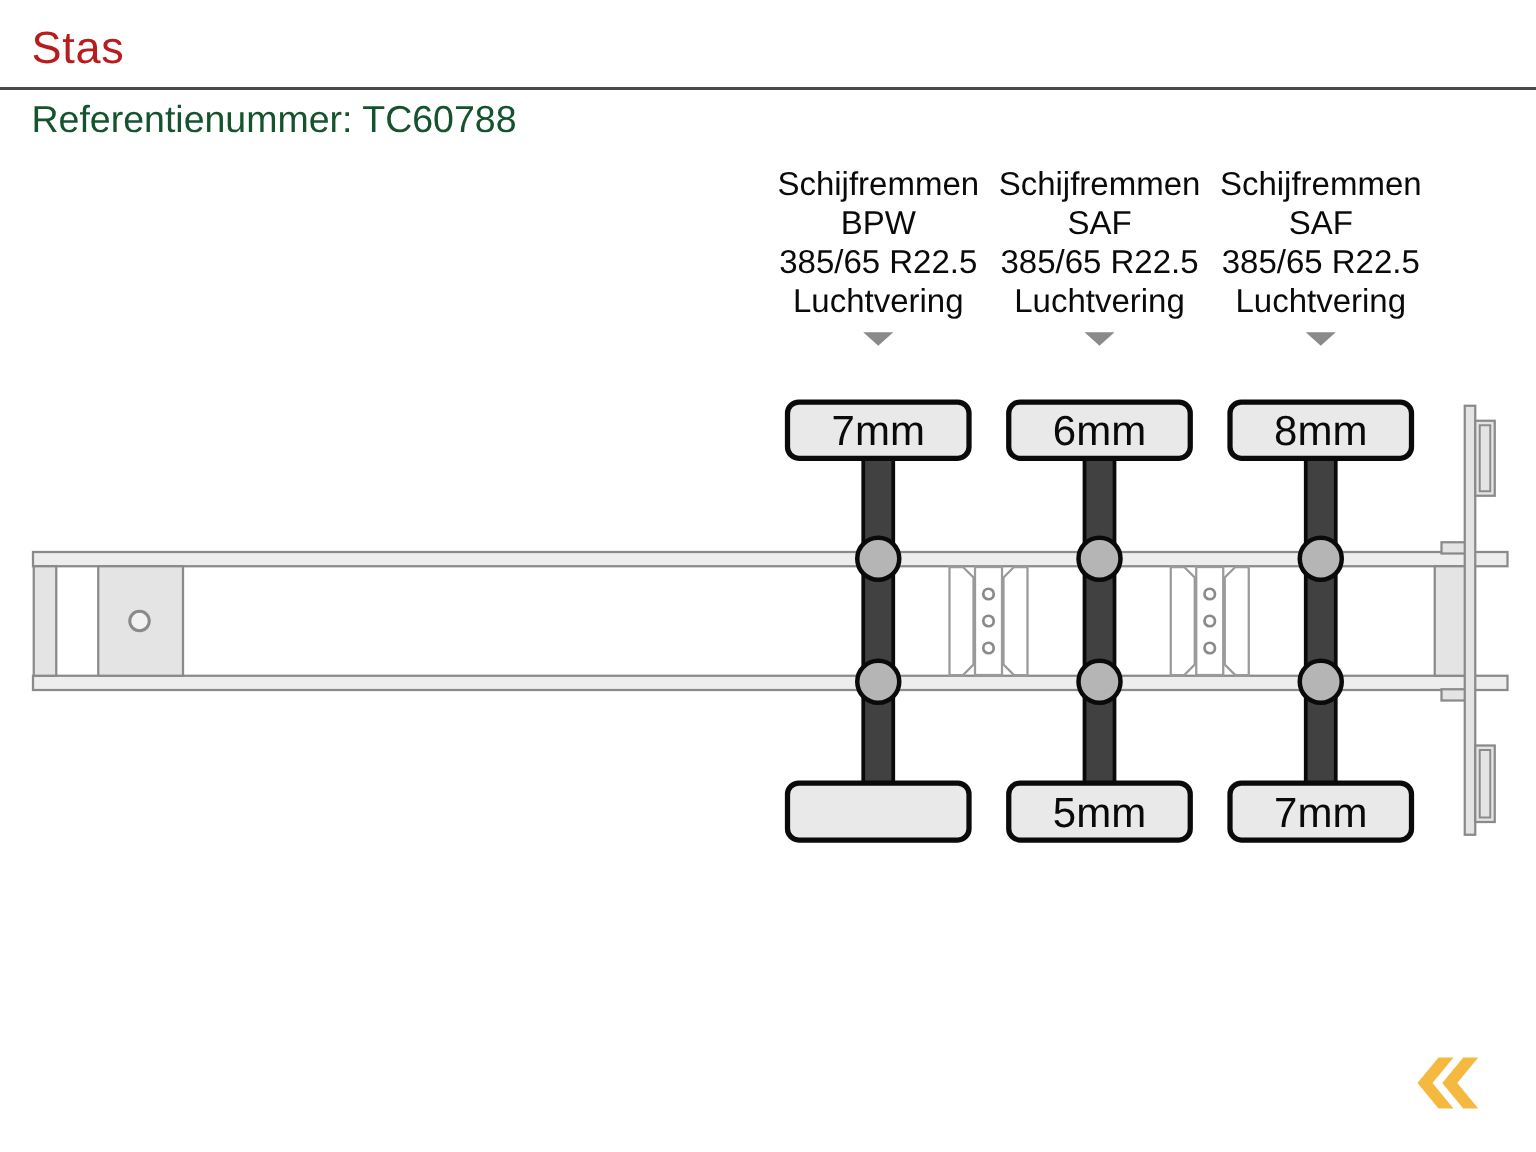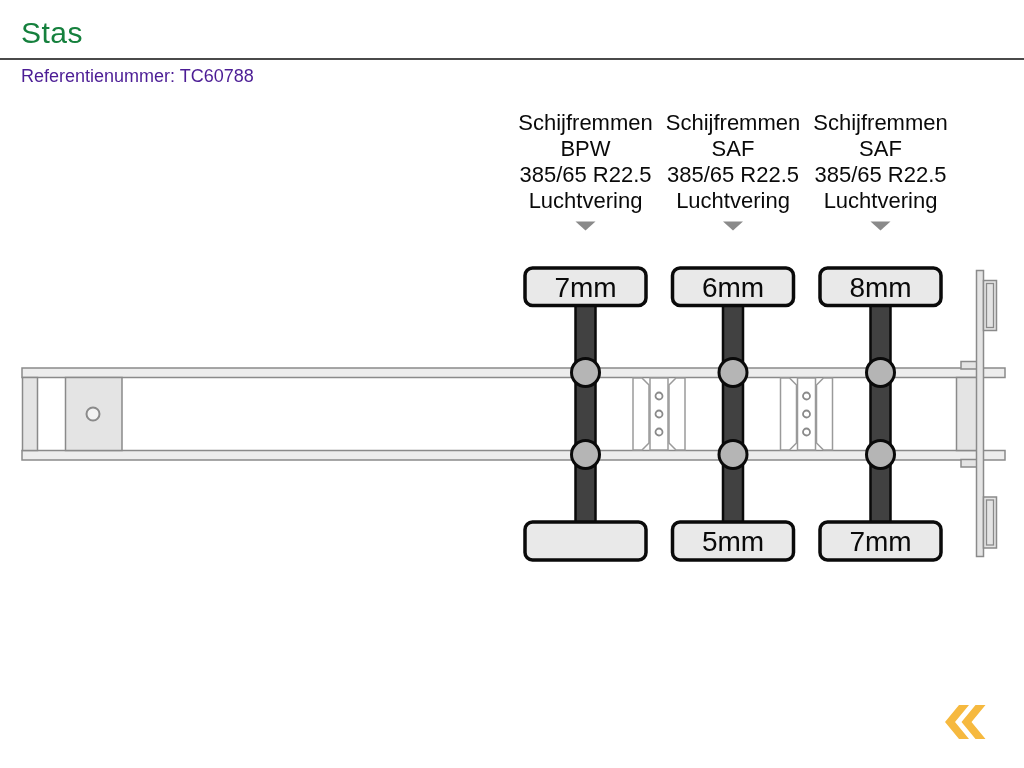--- a/index.html
+++ b/index.html
@@ -3,29 +3,29 @@
 <meta charset="utf-8">
 <style>
   html,body{margin:0;padding:0;background:#ffffff;}
   body{
     width:1024px;height:768px;position:relative;overflow:hidden;
     font-family:"Liberation Sans", sans-serif;color:#000;
   }
   
   .page-title{
     position:absolute;left:21px;top:16px;margin:0;
-    font-size:30px;font-weight:400;letter-spacing:.5px;color:#15803d;
+    font-size:30px;font-weight:400;letter-spacing:.5px;color:#b91c1c;
   }
   .header-divider{
     position:absolute;left:0;top:58px;width:1024px;height:2px;
     background:#4a4a4a;
   }
   .reference-line{
     position:absolute;left:21px;top:66px;
-    font-size:18px;color:#4c1d95;white-space:nowrap;
+    font-size:25px;color:#14532d;white-space:nowrap;
   }
   
   svg.diagram{position:absolute;left:0;top:0;}
   .rail   {fill:var(--rail-fill,#ededed);stroke:var(--outline,#8a8a8a);stroke-width:1.5;}
   .plate  {fill:var(--plate-fill,#e4e4e4);stroke:var(--outline,#8a8a8a);stroke-width:1.5;}
   .inner  {fill:none;stroke:var(--outline,#8a8a8a);stroke-width:1.3;}
   .kingpin{fill:#f2f2f2;stroke:var(--outline,#8a8a8a);stroke-width:2;}
   .bracket{fill:#ffffff;stroke:#9a9a9a;stroke-width:1.5;}
   .bolt   {fill:#ffffff;stroke:var(--outline,#8a8a8a);stroke-width:1.8;}
   .axle-bar{fill:var(--axle-dark,#414141);stroke:#0a0a0a;stroke-width:2.5;}

